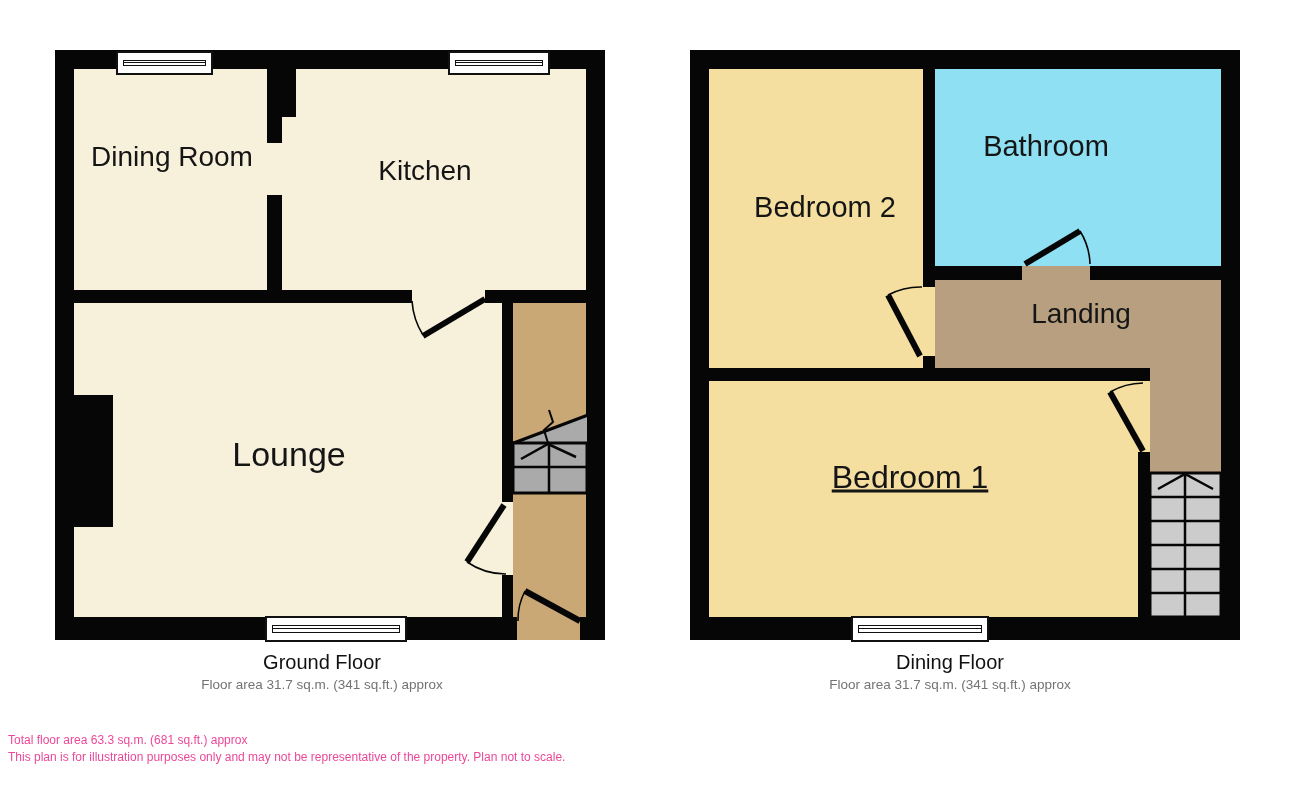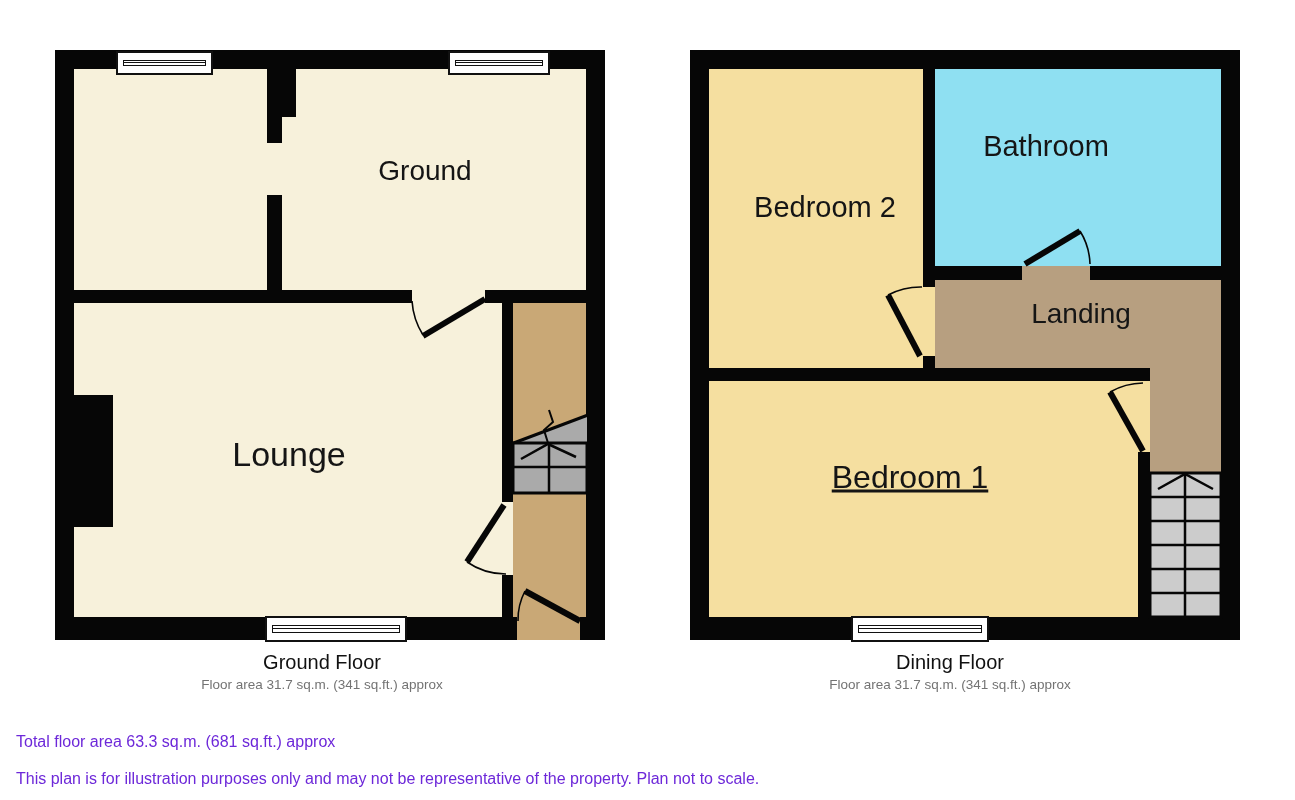--- a/index.html
+++ b/index.html
@@ -22,21 +22,21 @@
     font-size:28px; color:#151515;
   }
   .floor-title {
     position:absolute; transform:translate(-50%,-50%); white-space:nowrap;
     font-size:20px; font-weight:normal; color:#111;
   }
   .floor-sub {
     position:absolute; transform:translate(-50%,-50%); white-space:nowrap;
     font-size:13.5px; color:#737373;
   }
-  .footer-line { position:absolute; left:8px; font-size:16px; color:#6d28d9; white-space:nowrap;margin-left:8px; }
+  .footer-line { position:absolute; left:8px; font-size:12px; color:#ec4899; white-space:nowrap; }
   svg.overlay { position:absolute; left:0; top:0; pointer-events:none; }
 </style>
 </head>
 <body>
 
 <div id="canvas">
 
   <div>
 
     <div class="room fill-cream" style="left:74px; top:69px; width:513px; height:221px;"></div>
@@ -128,28 +128,29 @@
     <polyline points="1158,489 1185,474 1213,489" fill="none" stroke="#060606" stroke-width="2.5"></polyline>
 
     <line x1="1025" y1="264" x2="1080" y2="231" stroke="#060606" stroke-width="6"></line>
     <path d="M 1090 264 A 66 66 0 0 0 1080 231" fill="none" stroke="#060606" stroke-width="1.6"></path>
     <line x1="920" y1="356" x2="888" y2="295" stroke="#060606" stroke-width="6"></line>
     <path d="M 922 287 A 70 70 0 0 0 888 295" fill="none" stroke="#060606" stroke-width="1.6"></path>
     <line x1="1143" y1="451" x2="1110" y2="392" stroke="#060606" stroke-width="6"></line>
     <path d="M 1143 383 A 69 69 0 0 0 1110 392" fill="none" stroke="#060606" stroke-width="1.6"></path>
   </svg>
 
-  <div class="room-label" style="left:425px; top:171px;">Ground</div>
+  <div class="room-label" style="left:172px; top:157px;">Dining Room</div>
+  <div class="room-label" style="left:425px; top:171px;">Kitchen</div>
   <div class="room-label" style="left:289px; top:454px; font-size:34px;">Lounge</div>
   <div class="room-label" style="left:806px; top:207px; font-size:29px;margin-left:19px;">Bedroom 2</div>
   <div class="room-label" style="left:1046px; top:146px; font-size:29px;">Bathroom</div>
   <div class="room-label" style="left:1081px; top:314px;">Landing</div>
   <div class="room-label" style="left:910px; top:477px; font-size:32px;text-decoration:underline;">Bedroom 1</div>
 
   <div class="floor-title" style="left:322px; top:662px;">Ground Floor</div>
   <div class="floor-sub" style="left:322px; top:684px;">Floor area 31.7 sq.m. (341 sq.ft.) approx</div>
   <div class="floor-title" style="left:950px; top:662px;">Dining Floor</div>
   <div class="floor-sub" style="left:950px; top:684px;">Floor area 31.7 sq.m. (341 sq.ft.) approx</div>
 
   <div class="footer-line" style="top:733px;">Total floor area 63.3 sq.m. (681 sq.ft.) approx</div>
-  <div class="footer-line" style="top:770px;">This plan is for illustration purposes only and may not be representative of the property. Plan not to scale.</div>
+  <div class="footer-line" style="top:750px;">This plan is for illustration purposes only and may not be representative of the property. Plan not to scale.</div>
 
 </div>
 
 </body></html>

